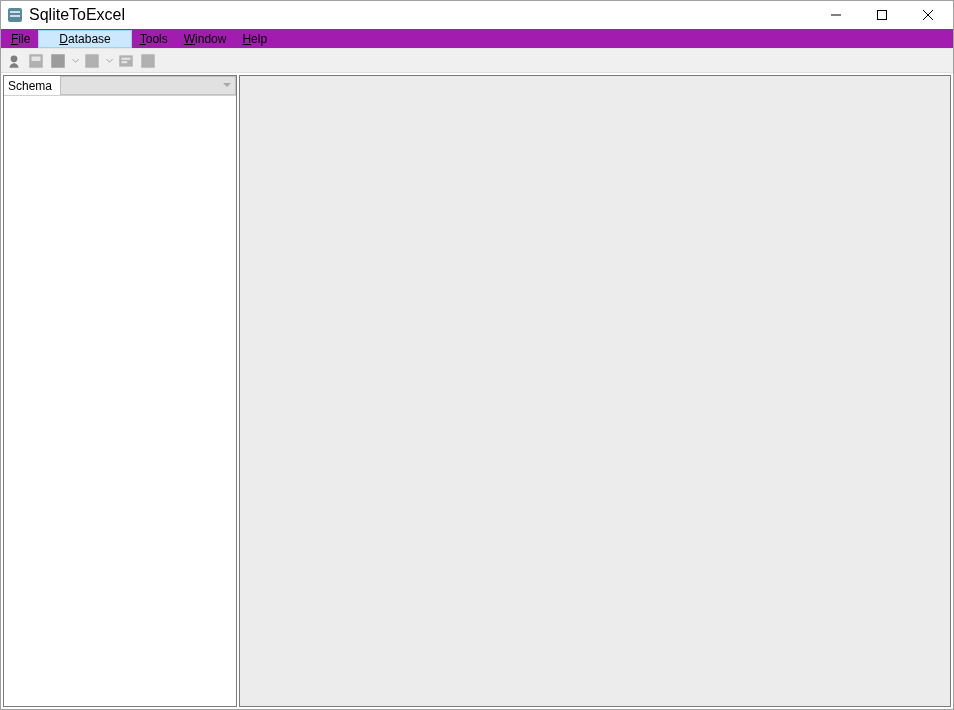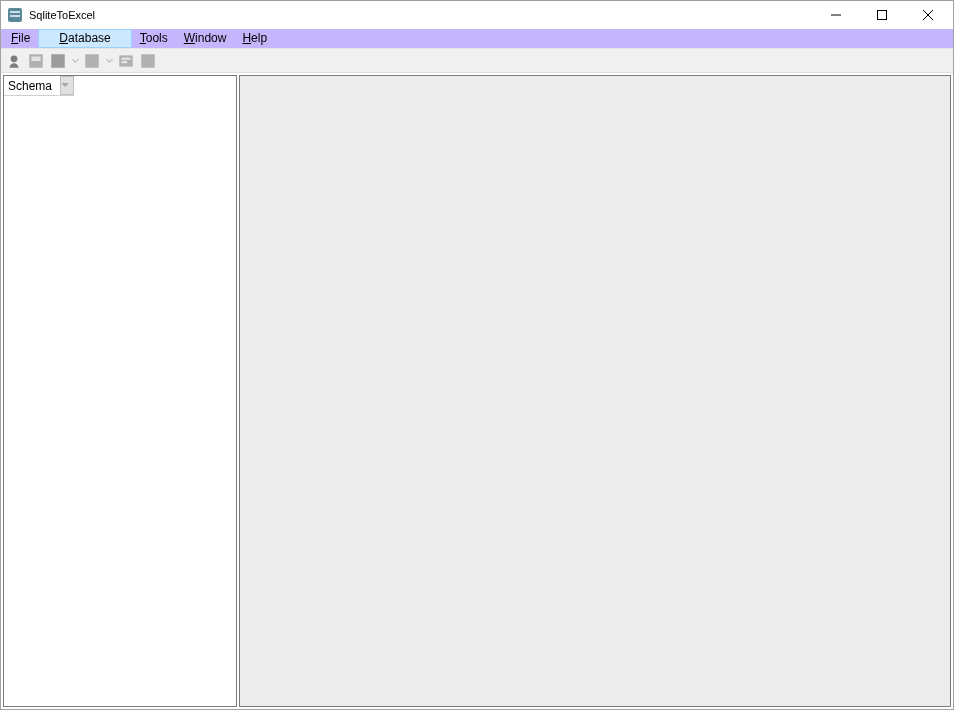--- a/index.html
+++ b/index.html
@@ -22,44 +22,45 @@
       background: #ffffff;
     }
     .titlebar .app-icon {
       width: 16px; height: 16px;
       margin-right: 6px;
       display: inline-flex;
       align-items: center;
       justify-content: center;
     }
     .titlebar .title {
-      font-size: 11px;
+      font-size: 16px;
       color: #000;
       flex: 0 0 auto;
     }
     .titlebar .spacer { flex: 1; }
     .window-controls {
       display: flex;
       height: 100%;
     }
     .wc-btn {
       width: 46px;
       display: flex;
       align-items: center;
       justify-content: center;
       font-size: 10px;
     }
     .wc-btn svg { width: 10px; height: 10px; }
 
     .menubar {
       height: 20px;
       display: flex;
+      align-items: center;
       padding: 0 2px;
       border-bottom: 1px solid #e6e6e6;
-      background: #c4b5fd;
+      background: #a21caf;
     }
     .menu-item {
       padding: 2px 8px;
       font-size: 12px;
       color: #000;
       cursor: default;
     }
     .menu-item.active {
       background: #cce8ff;
       border: 1px solid #99d1ff;
@@ -94,21 +95,21 @@
     .content {
       flex: 1;
       display: flex;
       min-height: 0;
     }
     .side-panel {
       width: 234px;
       border: 1px solid #7a7a7a;
       margin: 2px;
       display: flex;
-      flex-direction: row;
+      flex-direction: column;
       background: #ffffff;
     }
     .schema-row {
       height: 20px;
       display: flex;
       align-items: stretch;
       border-bottom: 1px solid #d0d0d0;
     }
     .schema-label {
       width: 56px;

